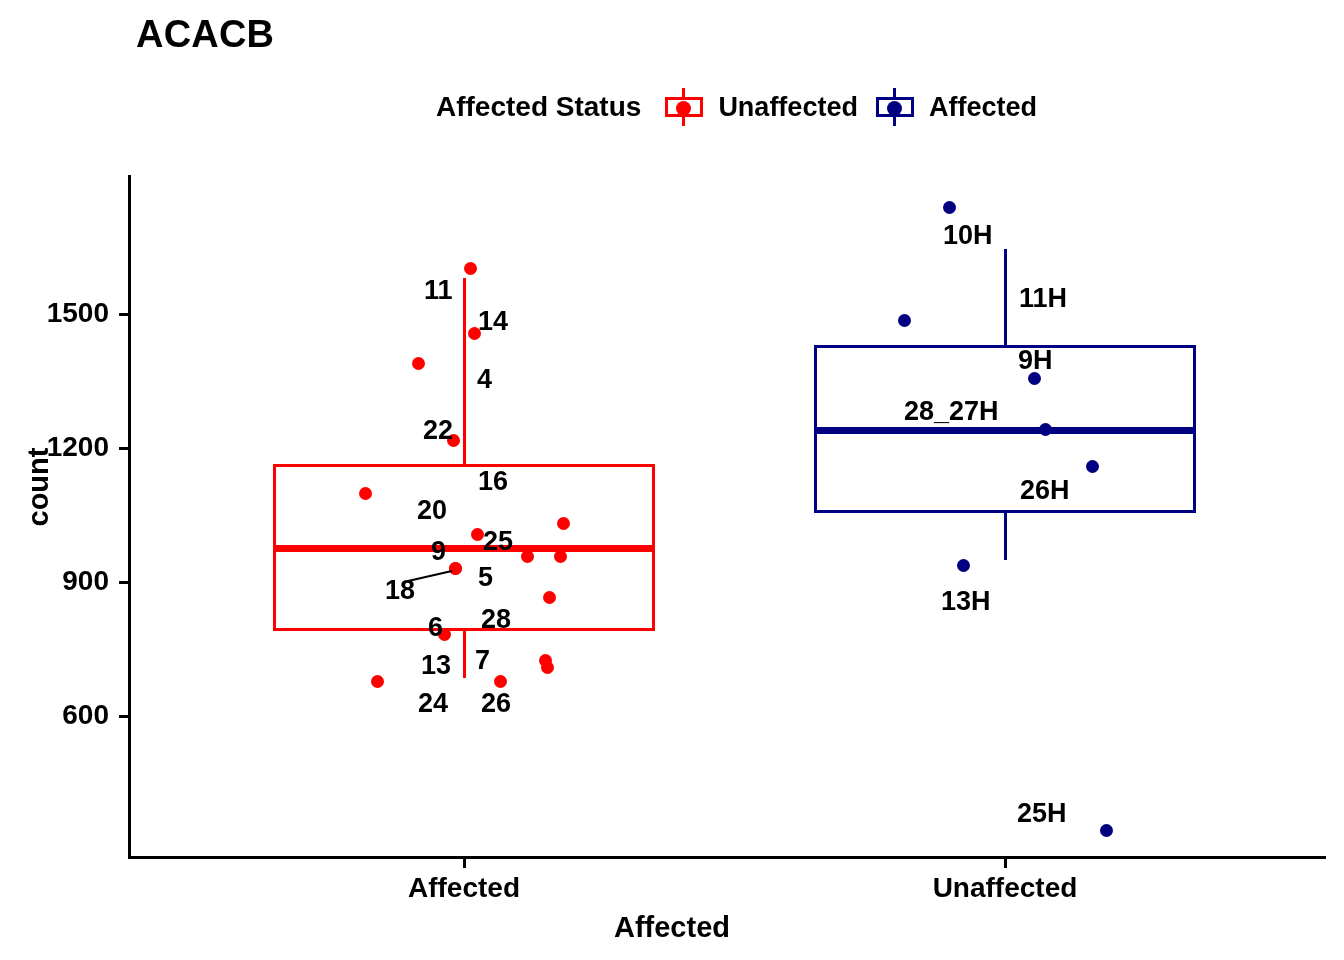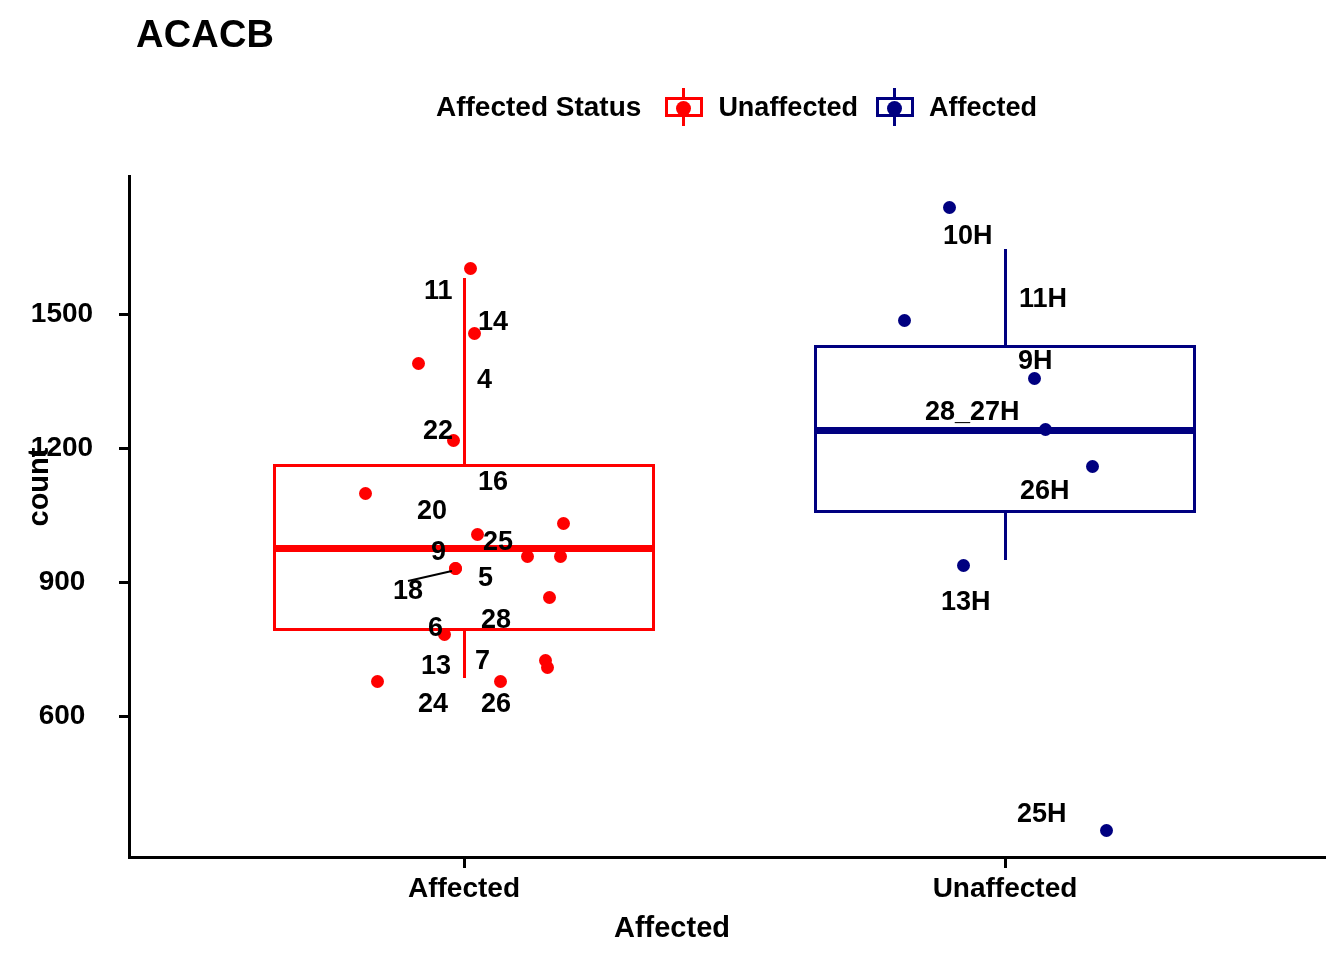--- a/index.html
+++ b/index.html
@@ -16,21 +16,21 @@
   .key-glyph .kbox{position:absolute;left:4px;top:9px;width:38px;height:20px;border:3px solid currentColor;background:#fff;box-sizing:border-box;}
   .key-glyph .kvert{position:absolute;left:21px;top:0px;width:3px;height:38px;background:currentColor;}
   .key-glyph .kdot{position:absolute;left:15px;top:13px;width:15px;height:15px;border-radius:50%;background:currentColor;}
   .key-label{font-size:27px;line-height:31px;color:#000;}
 
   
   .axis-line{position:absolute;background:#000;}
   .y-axis{left:128px;top:175px;width:3px;height:683px;}
   .x-axis{left:128px;top:856px;width:1198px;height:3px;}
   .ytick{position:absolute;left:119px;width:9px;height:3px;background:#000;}
-  .ytick-label{position:absolute;right:0;font-size:28px;line-height:32px;text-align:center;color:#000;width:110px;margin-left:8px;}
+  .ytick-label{position:absolute;right:0;font-size:28px;line-height:32px;text-align:right;color:#000;width:110px;}
   .xtick{position:absolute;top:859px;width:3px;height:9px;background:#000;}
   .xtick-label{position:absolute;top:872px;font-size:28px;line-height:32px;text-align:center;color:#000;}
   .axis-title-x{position:absolute;left:0;top:910px;width:1344px;text-align:center;font-size:29px;line-height:34px;color:#000;}
   .axis-title-y{position:absolute;left:-42px;top:470px;width:160px;text-align:center;font-size:29px;line-height:34px;color:#000;transform:rotate(-90deg);transform-origin:center center;}
 
   
   .plot{position:absolute;left:0;top:0;width:1344px;height:960px;pointer-events:none;}
   .bp-box{position:absolute;box-sizing:border-box;background:transparent;}
   .bp-median{position:absolute;}
   .bp-whisker{position:absolute;}
@@ -115,40 +115,40 @@
       <div class="leader" style="left: 408px; top: 580px; width: 45.1221px; transform: rotate(-12.8043deg);"></div>
       <div class="pt-label" style="left: 424px; top: 275px;">11</div>
       <div class="pt-label" style="left: 478px; top: 306px;">14</div>
       <div class="pt-label" style="left: 477px; top: 364px;">4</div>
       <div class="pt-label" style="left: 423px; top: 415px;">22</div>
       <div class="pt-label" style="left: 417px; top: 495px;">20</div>
       <div class="pt-label" style="left: 483px; top: 526px;">25</div>
       <div class="pt-label" style="left: 478px; top: 466px;">16</div>
       <div class="pt-label" style="left: 431px; top: 536px;">9</div>
       <div class="pt-label" style="left: 478px; top: 562px;">5</div>
-      <div class="pt-label" style="left: 385px; top: 575px; margin-left: 8px;">18</div>
+      <div class="pt-label" style="left: 385px; top: 575px;">18</div>
       <div class="pt-label" style="left: 481px; top: 604px;">28</div>
       <div class="pt-label" style="left: 428px; top: 612px;">6</div>
       <div class="pt-label" style="left: 421px; top: 650px;">13</div>
       <div class="pt-label" style="left: 475px; top: 645px;">7</div>
       <div class="pt-label" style="left: 418px; top: 688px;">24</div>
       <div class="pt-label" style="left: 481px; top: 688px;">26</div>
       <div class="bp-whisker" style="left: 1004px; top: 249.233px; width: 3px; height: 96.0333px; background: rgb(0, 0, 128);"></div>
       <div class="bp-whisker" style="left: 1004px; top: 512.767px; width: 3px; height: 46.9px; background: rgb(0, 0, 128);"></div>
       <div class="bp-box" style="left: 814px; top: 345.267px; width: 382px; height: 167.5px; border: 3px solid rgb(0, 0, 128);"></div>
       <div class="bp-median" style="left: 814px; top: 426.633px; width: 382px; height: 7px; background: rgb(0, 0, 128);"></div>
       <div class="pt" style="left: 943px; top: 201px; background: rgb(0, 0, 128);"></div>
       <div class="pt" style="left: 898px; top: 314px; background: rgb(0, 0, 128);"></div>
       <div class="pt" style="left: 1028px; top: 372px; background: rgb(0, 0, 128);"></div>
       <div class="pt" style="left: 1039px; top: 423px; background: rgb(0, 0, 128);"></div>
       <div class="pt" style="left: 1086px; top: 460px; background: rgb(0, 0, 128);"></div>
       <div class="pt" style="left: 957px; top: 559px; background: rgb(0, 0, 128);"></div>
       <div class="pt" style="left: 1100px; top: 824px; background: rgb(0, 0, 128);"></div>
       <div class="pt-label" style="left: 943px; top: 220px;">10H</div>
       <div class="pt-label" style="left: 1019px; top: 283px;">11H</div>
       <div class="pt-label" style="left: 1018px; top: 345px;">9H</div>
-      <div class="pt-label" style="left: 925px; top: 396px;">28_27H</div>
+      <div class="pt-label" style="left: 904px; top: 396px;">28_27H</div>
       <div class="pt-label" style="left: 1020px; top: 475px;">26H</div>
       <div class="pt-label" style="left: 941px; top: 578px; margin-top: 8px;">13H</div>
       <div class="pt-label" style="left: 1017px; top: 798px;">25H</div>
     </div>
 
 </div>
 
 </body></html>

